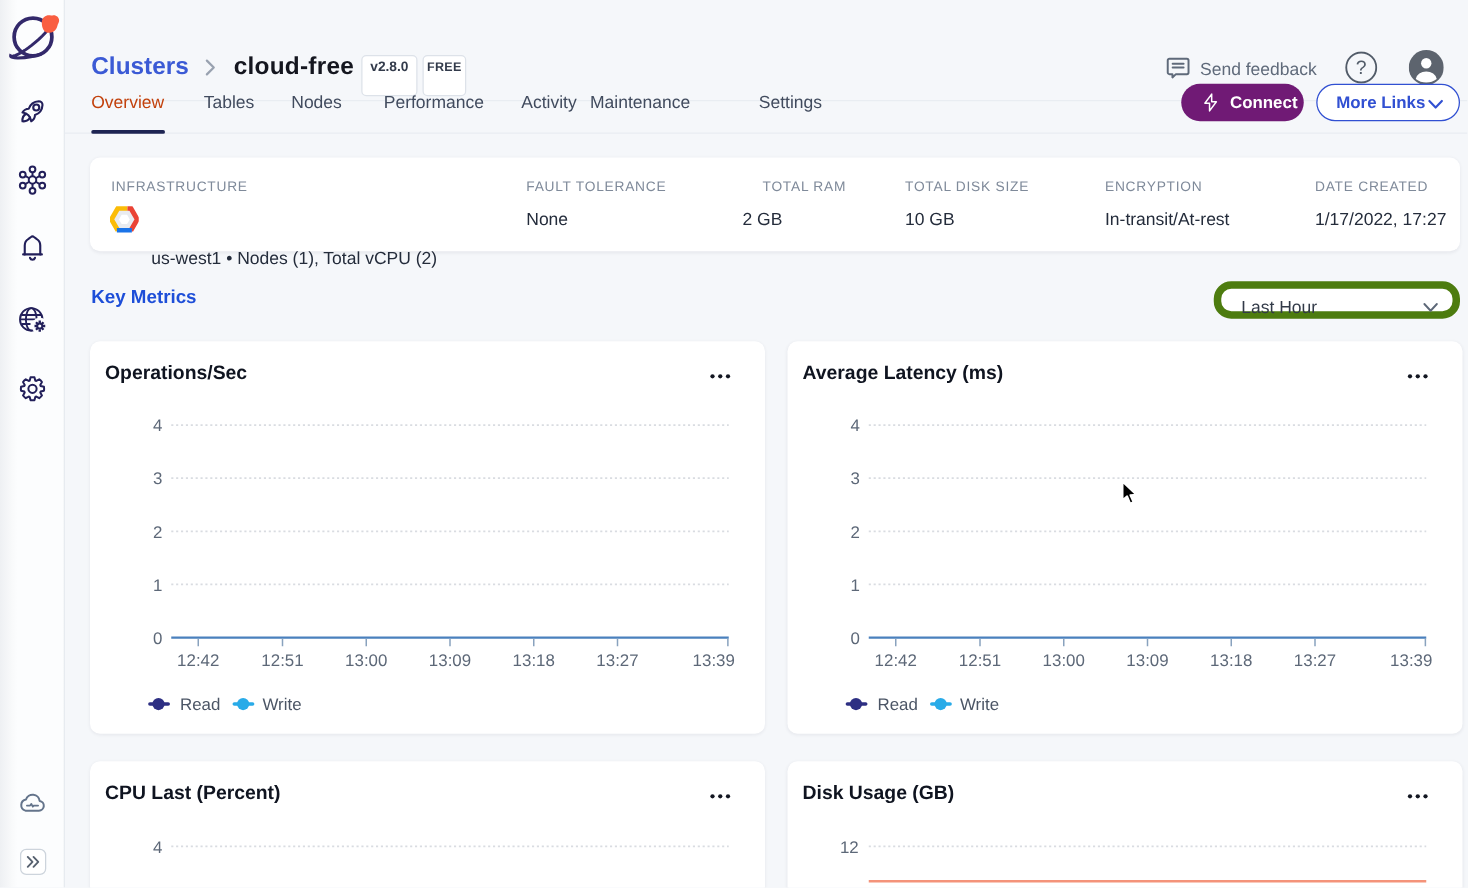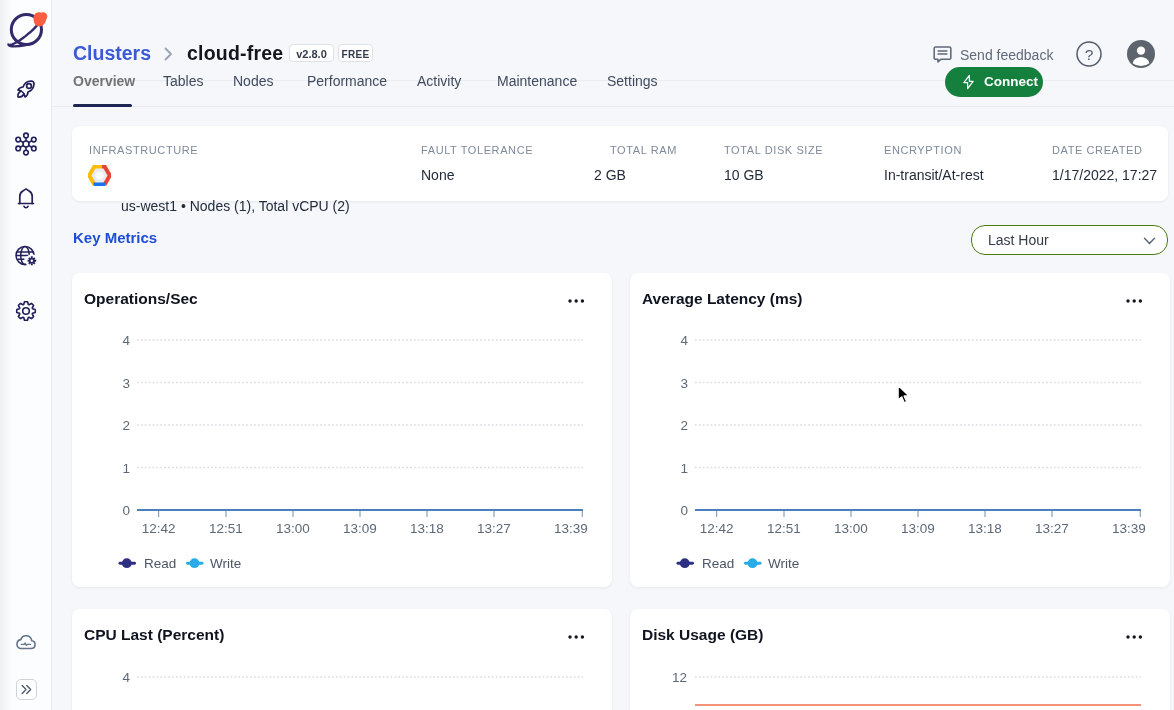--- a/index.html
+++ b/index.html
@@ -11,43 +11,43 @@
 #sidebar { left:0; top:0; width:52px; height:710px;
   background:linear-gradient(to right,#eef0f3 0px,#f9fafb 10px,#fcfdfe 14px);
   border-right:1px solid #e7ebf0; }
 .sicon { position:absolute; left:14px; width:24px; height:24px; }
 
 
 #header { left:52px; top:0; width:1122px; height:53px;margin-top:28px; }
 #header .hline { position:absolute; left:20px; right:0; bottom:0; height:1px; background:#e9edf2; }
 .crumb-blue { position:absolute; left:21px; top:14px; font-size:19.5px; font-weight:bold; color:#3b5ad5; }
 .crumb-dark { position:absolute; left:135px; top:14px; font-size:19.5px; font-weight:bold; color:#14161f; letter-spacing:0.2px;}
-.badge { position:absolute; top:16px; height:18px; background:#fff; border:1px solid #dde2e9; border-radius:4px;
+.badge { position:absolute; top:16px; height:33px; background:#fff; border:1px solid #dde2e9; border-radius:4px;
   font-size:11px; font-weight:bold; color:#333b4b; line-height:19px; text-align:center; }
 .sendfb { position:absolute; left:908px; top:19px; font-size:14px; color:#5f6a7a; }
 
 
 #tabs { left:52px; top:53px; width:1122px; height:54px; border-bottom:1px solid #e9edf2; }
 .tab { position:absolute; top:28px; transform:translateY(-50%); font-size:14px; color:#414b5e; }
-.tab.active { color:#737373;font-weight:bold; }
+.tab.active { color:#c2410c; }
 #tab-underline { position:absolute; left:21px; top:51px; width:59px; height:3px; background:#1e2553; border-radius:2px;}
 .btn-connect { position:absolute; left:893px; top:14px; width:98px; height:30px; border-radius:15px;
-  background:#15803d; color:#fff; font-size:14px; font-weight:bold; text-align:center; line-height:30px; }
+  background:#701a75; color:#fff; font-size:14px; font-weight:bold; text-align:center; line-height:30px; }
 .btn-more { position:absolute; left:1001px; top:14px; width:115px; height:30px; border-radius:15px;
   background:#fff; border:1px solid #3150d2; color:#3150d2; font-size:14px; font-weight:bold; text-align:center; line-height:28px; }
 
 
 #infocard { left:72px; top:126px; width:1096px; height:75px; background:#fff; border-radius:8px;
   box-shadow:0 1px 3px rgba(26,34,56,0.07); }
 .ilabel { position:absolute; top:18px; font-size:11px; font-weight:500; color:#7f8a9a; letter-spacing:0.6px; }
 .ival { position:absolute; top:41px; font-size:14px; color:#242c3b; }
 
 
 #keymetrics { left:73px; top:229px; font-size:15px; font-weight:bold; color:#1d4ed8; }
-#select { left:971px; top:225px; width:197px; height:30px; background:#fff; border:1px solid #4d7c0f;
+#select { left:971px; top:225px; width:197px; height:30px; background:#fff; border:6px solid #4d7c0f;
   border-radius:14px; font-size:14px; color:#323a48; line-height:28px; padding-left:16px; }
 
 
 .card { position:absolute; width:540px; height:314px; background:#fff; border-radius:8px;
   box-shadow:0 1px 3px rgba(26,34,56,0.07); }
 .ctitle { position:absolute; left:12px; top:17px; font-size:15.5px; font-weight:bold; color:#0f1420; }
 .cdots { position:absolute; left:495px; top:25px; }
 </style>
 </head>
 <body>
@@ -132,28 +132,34 @@
       <path d="M5.6 23.2 a8.5 7.2 0 0 1 16.8 0 a 14 14 0 0 1 -16.8 0 z" fill="#fff"></path>
     </svg>
 </div>
 
 <div id="tabs" class="abs">
   <span class="tab active" style="left:21px;">Overview</span>
   <span class="tab" style="left:111px;">Tables</span>
   <span class="tab" style="left:181px;">Nodes</span>
   <span class="tab" style="left:255px;">Performance</span>
   <span class="tab" style="left:365px;">Activity</span>
-  <span class="tab" style="left:445px;">Maintenance</span>
+  <span class="tab" style="left:420px;">Maintenance</span>
   <span class="tab" style="left:555px;">Settings</span>
   <div id="tab-underline"></div>
   <div class="btn-connect">
       <svg style="position:absolute;left:15px;top:6px;" width="17" height="18" viewBox="0 0 24 24" fill="none" stroke="#fff" stroke-width="1.7" stroke-linejoin="round">
         <path d="M13.2 2.5 L5.5 12.8 h5.3 L10.8 21.5 L18.5 11.2 h-5.3 z"></path>
       </svg>
       <span style="position:absolute;left:39px;top:0;font-size:13.5px;">Connect</span>
+    </div>
+  <div class="btn-more">
+      <span style="position:absolute;left:15px;top:0;font-size:13.5px;">More Links</span>
+      <svg style="position:absolute; right:12px; top:10px;" width="13" height="11" viewBox="0 0 13 11" fill="none" stroke="#3150d2" stroke-width="1.7" stroke-linecap="round" stroke-linejoin="round">
+        <path d="M1.5 2.8 L6.5 8 L11.5 2.8"></path>
+      </svg>
     </div>
 </div>
 
 <div id="infocard" class="abs">
   <span class="ilabel" style="left:17px;">INFRASTRUCTURE</span>
   <svg class="abs" style="left:16px; top:39px;" width="23" height="21" viewBox="0 0 23.4 21">
     <path d="M6.45 1.41 L16.95 1.41 L22.2 10.5 L16.95 19.59 L6.45 19.59 L1.2 10.5 z" fill="#e9ebef"></path>
     <path d="M14.2 1.41 L6.45 1.41 L1.2 10.5 L6.45 19.59" stroke="#fbbc07" stroke-width="4" fill="none"></path>
     <path d="M14.2 1.41 L16.95 1.41 L22.2 10.5 L16.95 19.59" stroke="#ea4335" stroke-width="4" fill="none"></path>
     <path d="M5.6 19.59 L17.8 19.59" stroke="#1a73e8" stroke-width="4" fill="none"></path>

